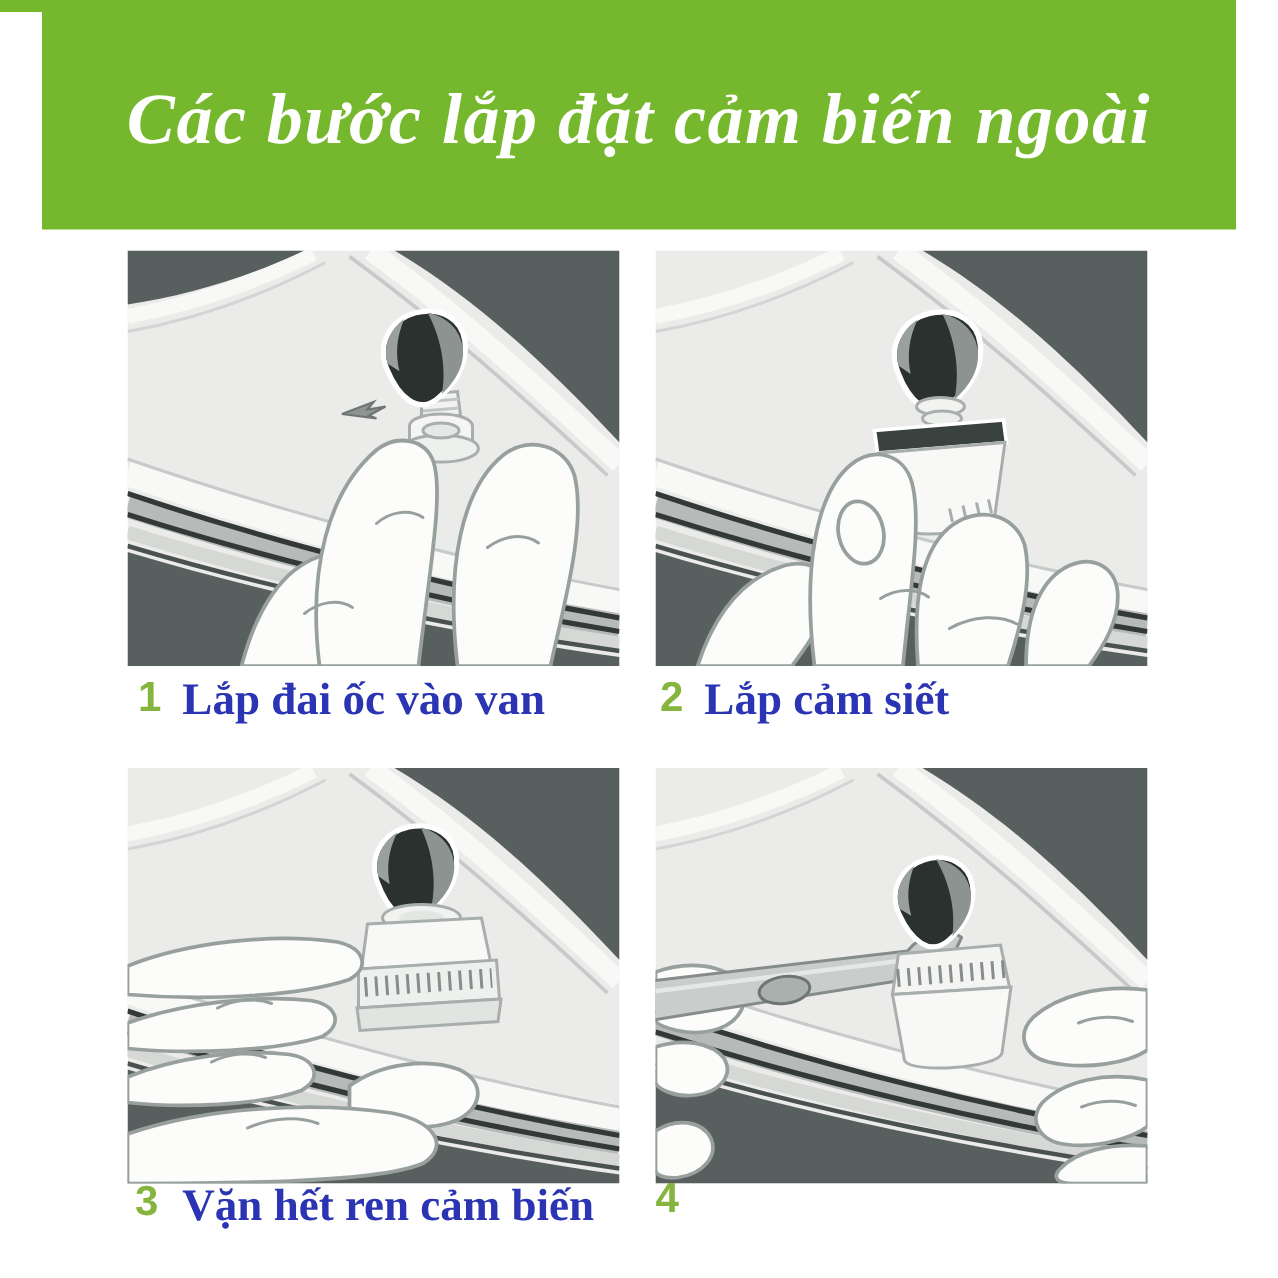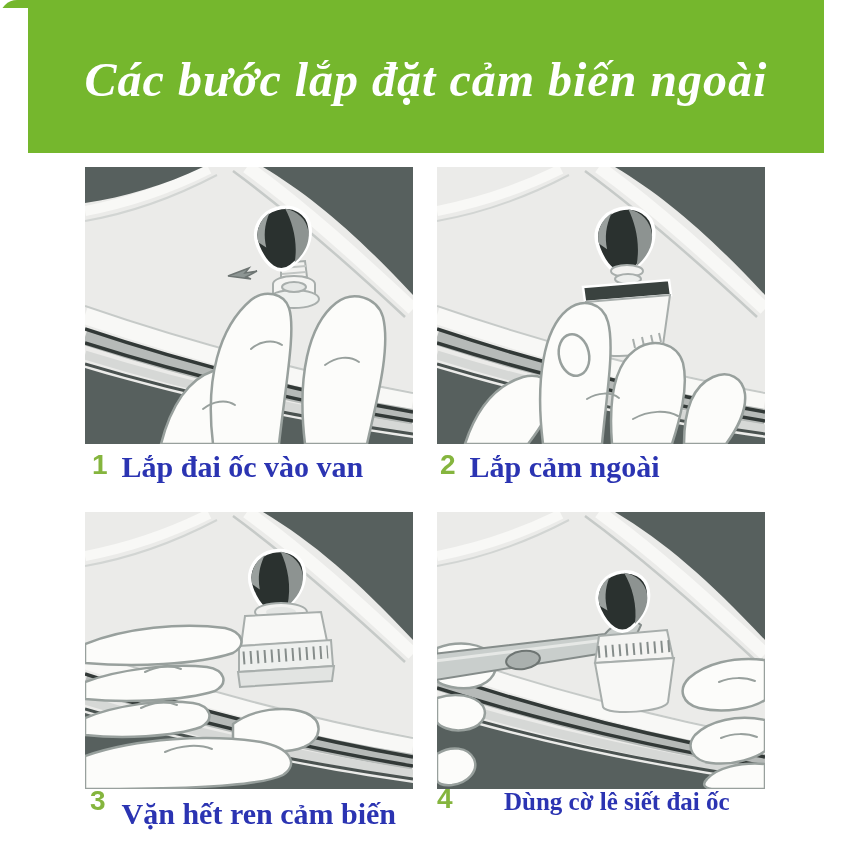--- a/index.html
+++ b/index.html
@@ -1,20 +1,19 @@
 <!DOCTYPE html>
 <html><head>
 <meta charset="utf-8">
 <style>
   html,body{margin:0;padding:0;}
   .page{
     position:relative; width:852px; height:852px;
     background:#ffffff; overflow:hidden;
     font-family:"Liberation Serif", serif;
-    border-radius:17px;
   }
   .banner-chip{
     position:absolute; left:0; top:0; width:28px; height:8px;
     background:#75b72d;
   }
   .banner{
     position:absolute; left:28px; top:0; width:796px; height:153px;
     background:#75b72d;
     display:flex; align-items:center; justify-content:center;
   }
@@ -38,21 +37,21 @@
     font-family:"Liberation Sans", sans-serif; font-weight:bold;
     font-size:28px; line-height:1.1; color:#85b53e; margin-right:14px;
   }
   .caption .lbl{
     font-family:Liberation Serif, serif; font-weight:bold;
     font-size:30px; line-height:1.1; color:#2b34b2; white-space:nowrap;
   }
   .c1{ left:92px;  top:450px; }
   .c2{ left:440px; top:450px; }
   .c3{ left:90px;  top:786px; }
-  .c3 .lbl{ margin-top:11px; }
+  .c3 .lbl{ margin-top:1px; }
   .c3 .num{ margin-right:16px; }
   .c4{ left:437px; top:784px; width:330px; }
   .c4 .lbl{
     flex:1; text-align:center; white-space:normal;
     font-size:25px; line-height:1.18; margin-top:3px;
   }
   
   .hand path, .hand ellipse{ fill:#fcfcfa; stroke:#98a09d; stroke-width:2.5; stroke-linejoin:round; }
   .hand .crease{ fill:none; stroke:#98a09d; stroke-width:2; stroke-linecap:round; }
   .metal{ fill:#f7f7f5; stroke:#a8aeac; stroke-width:2; }
@@ -205,24 +204,24 @@
       </g>
     </svg>
   </div>
 
   <div class="caption c1">
     <span class="num">1</span>
     <span class="lbl">Lắp đai ốc vào van</span>
   </div>
   <div class="caption c2">
     <span class="num">2</span>
-    <span class="lbl">Lắp cảm ngoài</span>
+    <span class="lbl">Lắp cảm siết</span>
   </div>
   <div class="caption c3">
     <span class="num">3</span>
     <span class="lbl">Vặn hết ren cảm biến</span>
   </div>
   <div class="caption c4">
     <span class="num">4</span>
-    <span class="lbl"><span>Dùng cờ lê siết đai ốc</span><br></span>
+    <span class="lbl"><br></span>
   </div>
 
 </div>
 
 </body></html>

